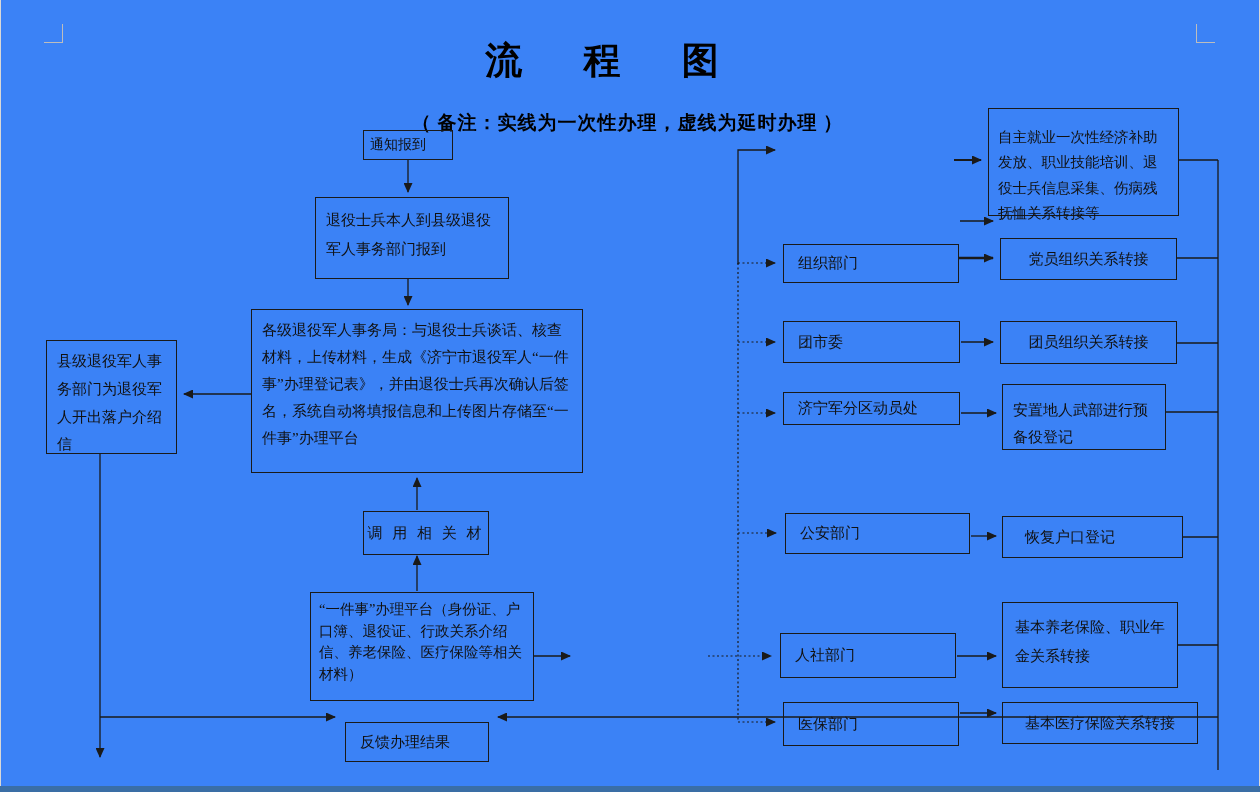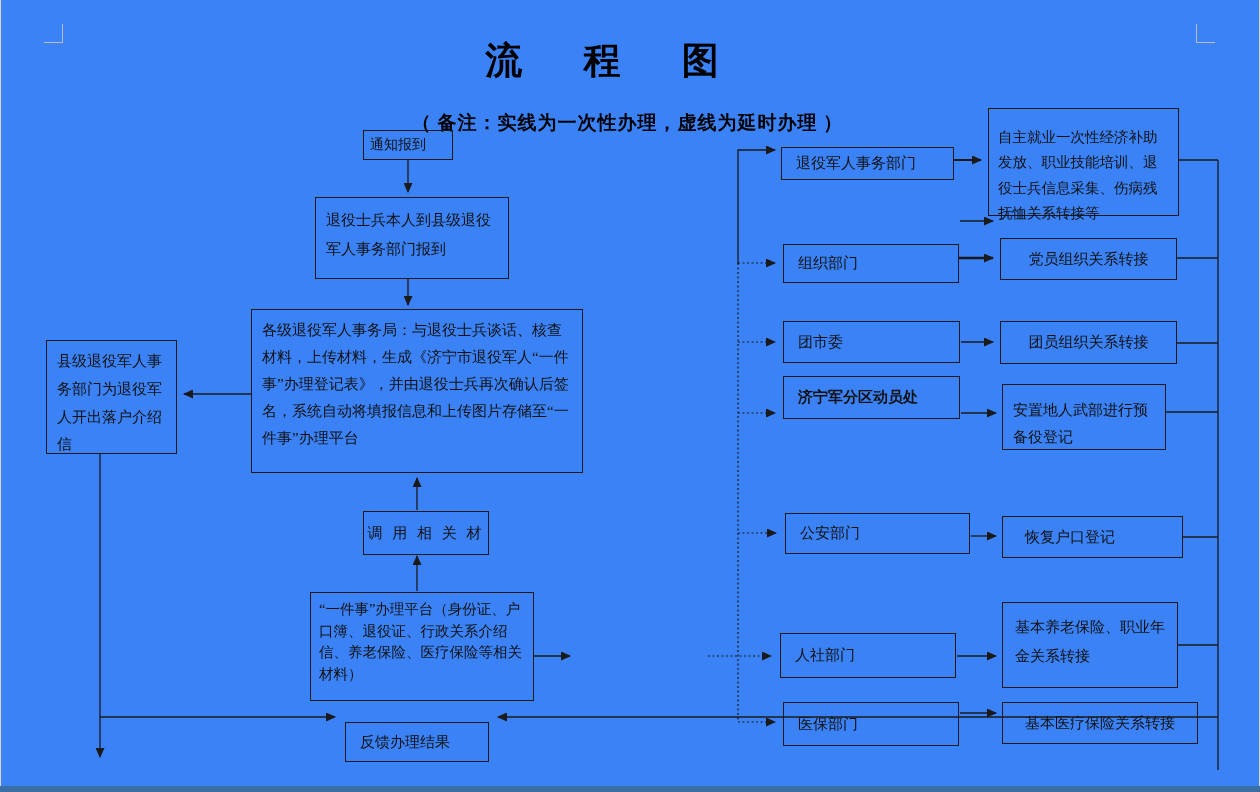--- a/index.html
+++ b/index.html
@@ -43,24 +43,23 @@
 
   <div class="box" style="left:46px;top:340px;width:131px;height:114px;padding:7px 10px;line-height:1.85;">县级退役军人事务部门为退役军人开出落户介绍信</div>
 
   <div class="box cen" style="left:363px;top:511px;width:126px;height:44px;letter-spacing:3px;">调 用 相 关 材</div>
 
   <div class="box" style="left:310px;top:592px;width:224px;height:109px;padding:6px 8px;font-size:14.5px;line-height:21.5px;">“一件事”办理平台（身份证、户口簿、退役证、行政关系介绍信、养老保险、医疗保险等相关材料）</div>
 
 
   <div class="box lft" style="left:345px;top:722px;width:144px;height:40px;">反馈办理结果</div>
 
-  <div class="box lft" style="left:781px;top:147px;width:173px;height:33px;">退役军人事务部门</div>
   <div class="box lft" style="left:783px;top:244px;width:176px;height:39px;">组织部门</div>
   <div class="box lft" style="left:783px;top:321px;width:177px;height:42px;">团市委</div>
-  <div class="box lft" style="left:783px;top:376px;width:177px;height:43px;font-weight:bold;">济宁军分区动员处</div>
+  <div class="box lft" style="left:783px;top:392px;width:177px;height:33px;">济宁军分区动员处</div>
   <div class="box lft" style="left:785px;top:513px;width:185px;height:41px;">公安部门</div>
   <div class="box lft" style="left:780px;top:633px;width:176px;height:45px;">人社部门</div>
   <div class="box lft" style="left:783px;top:702px;width:176px;height:44px;">医保部门</div>
 
   <div class="box" style="left:988px;top:108px;width:191px;height:108px;padding:16px 9px;font-size:14.5px;line-height:1.75;">自主就业一次性经济补助发放、职业技能培训、退役士兵信息采集、伤病残抚恤关系转接等</div>
   <div class="box cen" style="left:1000px;top:238px;width:177px;height:42px;">党员组织关系转接</div>
   <div class="box cen" style="left:1000px;top:321px;width:177px;height:43px;">团员组织关系转接</div>
   <div class="box" style="left:1002px;top:384px;width:164px;height:66px;padding:12px 10px;line-height:1.8;">安置地人武部进行预备役登记</div>
   <div class="box lft" style="left:1002px;top:516px;width:181px;height:42px;padding-left:22px;">恢复户口登记</div>
   <div class="box" style="left:1002px;top:602px;width:176px;height:86px;padding:10px 12px;line-height:1.9;">基本养老保险、职业年金关系转接</div>

